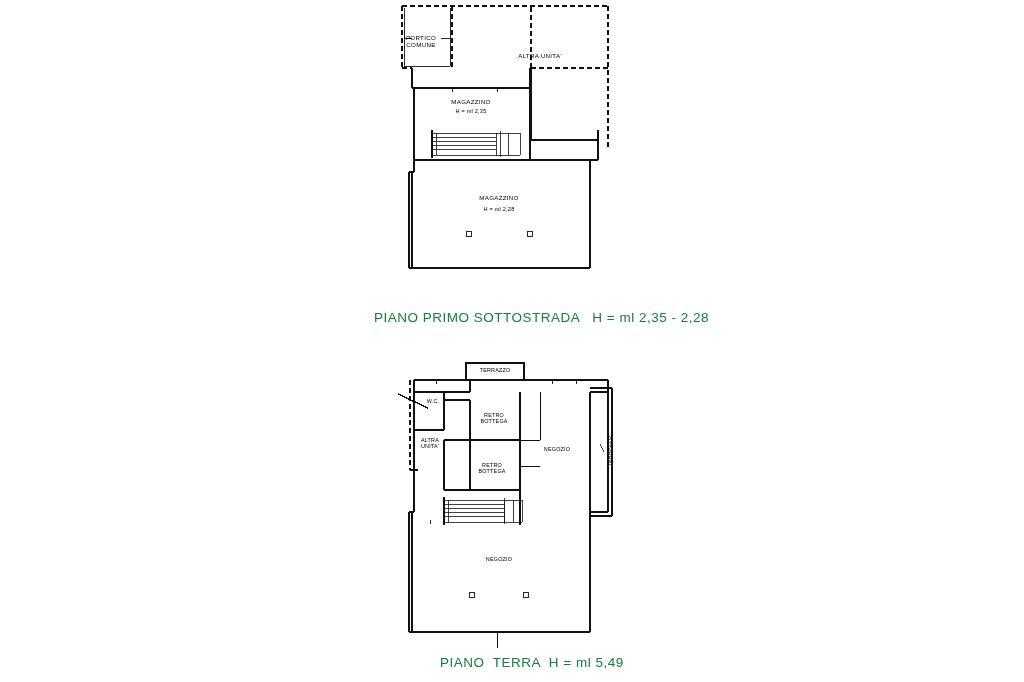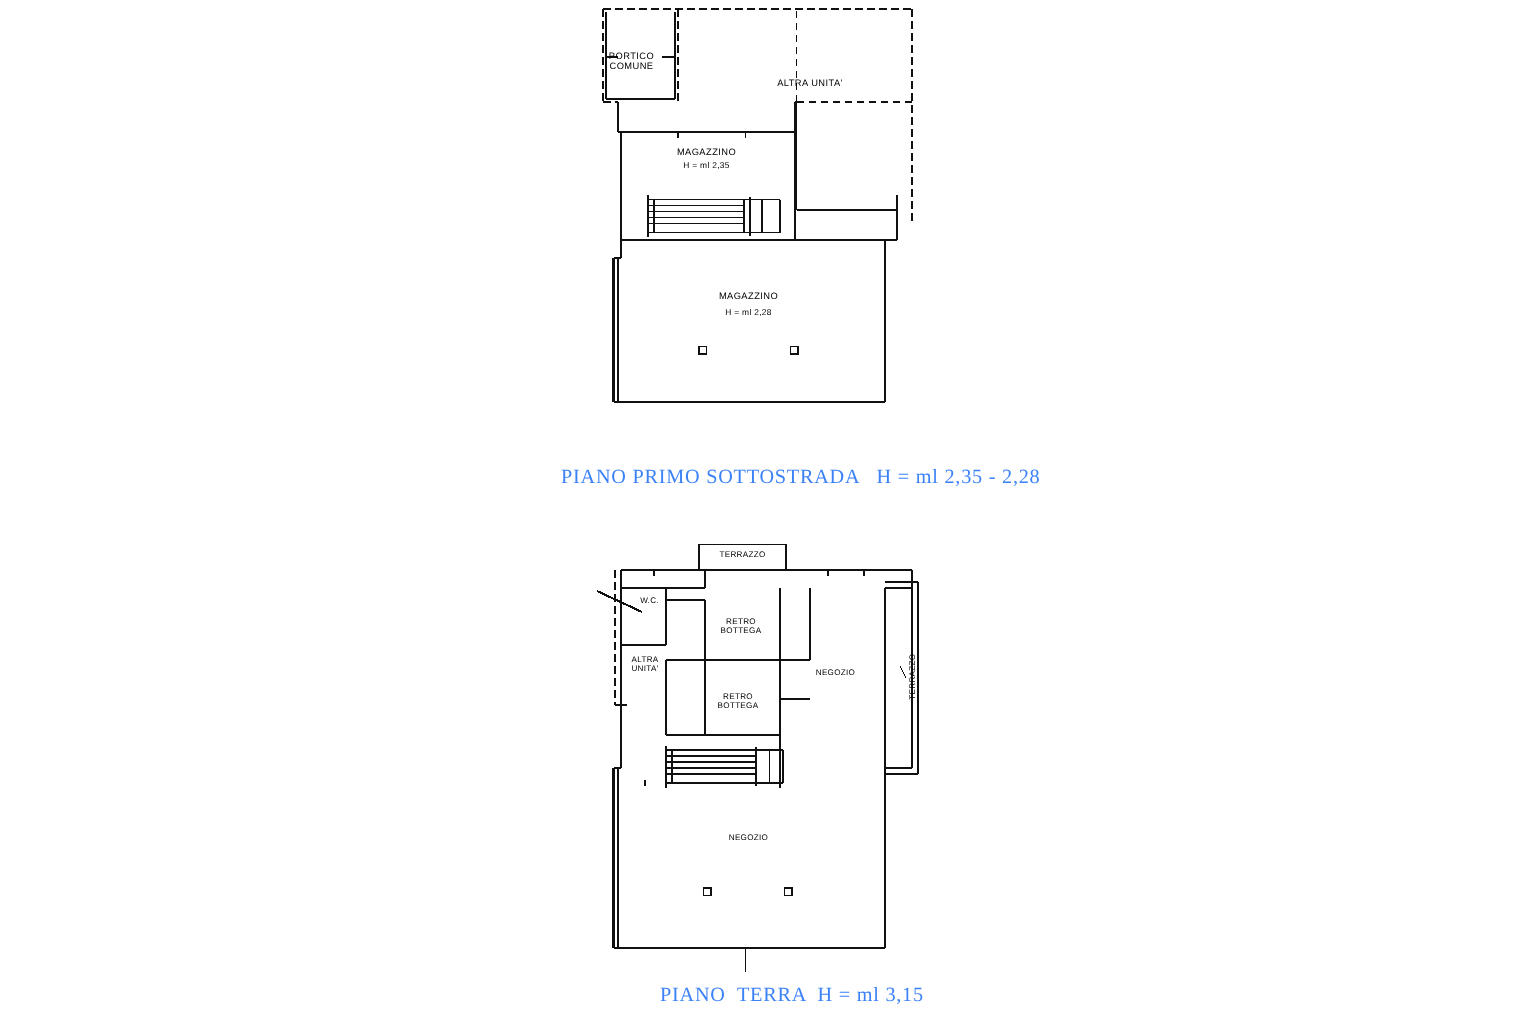--- a/index.html
+++ b/index.html
@@ -30,22 +30,22 @@
   .label {
     position: absolute;
     font-family: "Liberation Sans", sans-serif;
     color: #000;
     white-space: pre;
     line-height: 1.15;
     text-align: center;
   }
   .caption {
     position: absolute;
-    font-family: Liberation Serif, serif;
-    color: #3b82f6;
+    font-family: Liberation Sans, sans-serif;
+    color: #15803d;
     white-space: pre;
     letter-spacing: 0.5px;
   }
   .cap-main {
     font-size: 13.5px;
   }
   .room-name {
     font-size: 6.2px;
     letter-spacing: 0.3px;
   }
@@ -232,15 +232,15 @@
 
   <div class="label tiny" style="left:534px; top:446px; width:46px;">NEGOZIO</div>
 
   <div class="label tiny vert" style="left:584px; top:448px; width:50px; transform:rotate(-90deg);">TERRAZZO</div>
 
   <div class="label tiny" style="left:464px; top:462px; width:56px;">RETRO
 BOTTEGA</div>
 
   <div class="label tiny" style="left:470px; top:556px; width:58px;">NEGOZIO</div>
 
-  <div class="caption cap-main" style="left:440px; top:655px;">PIANO  TERRA  H = ml 3,15</div>
+  <div class="caption cap-main" style="left:440px; top:655px;">PIANO  TERRA  H = ml 5,49</div>
 
 </div>
 
 </body></html>

